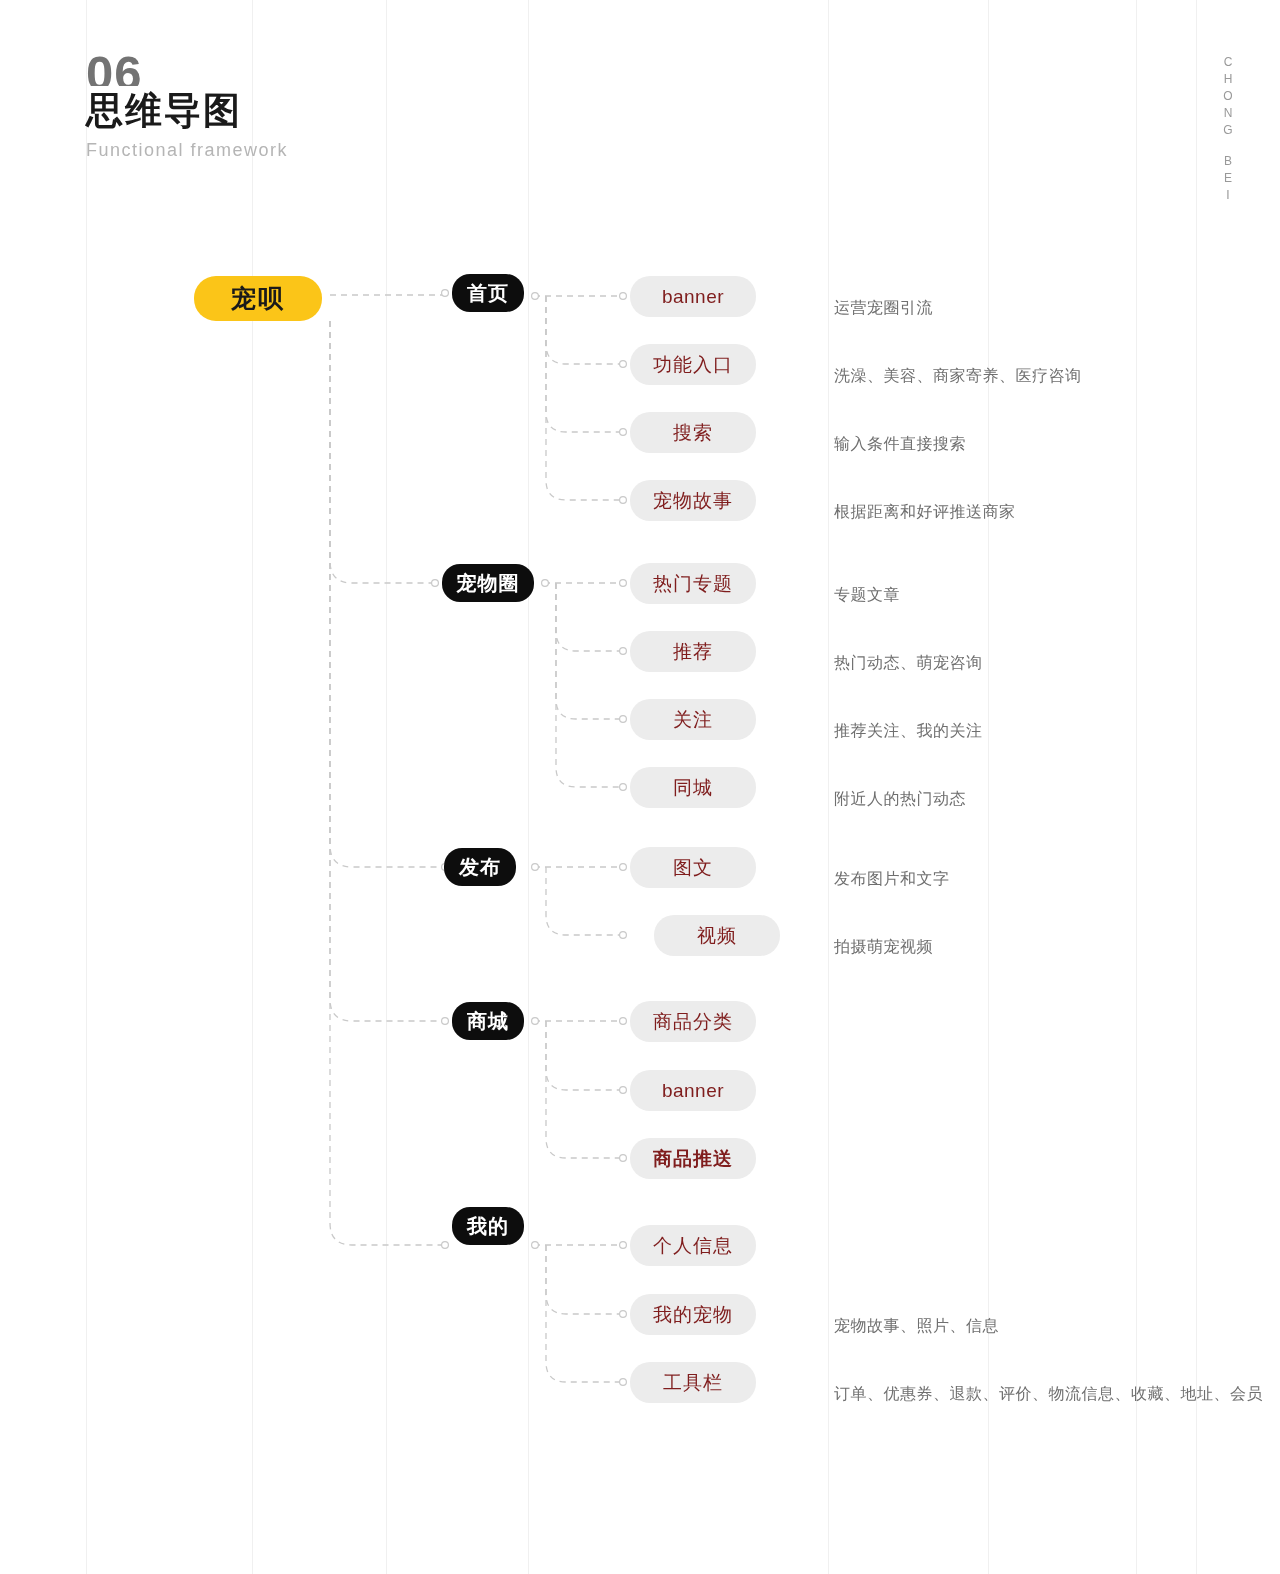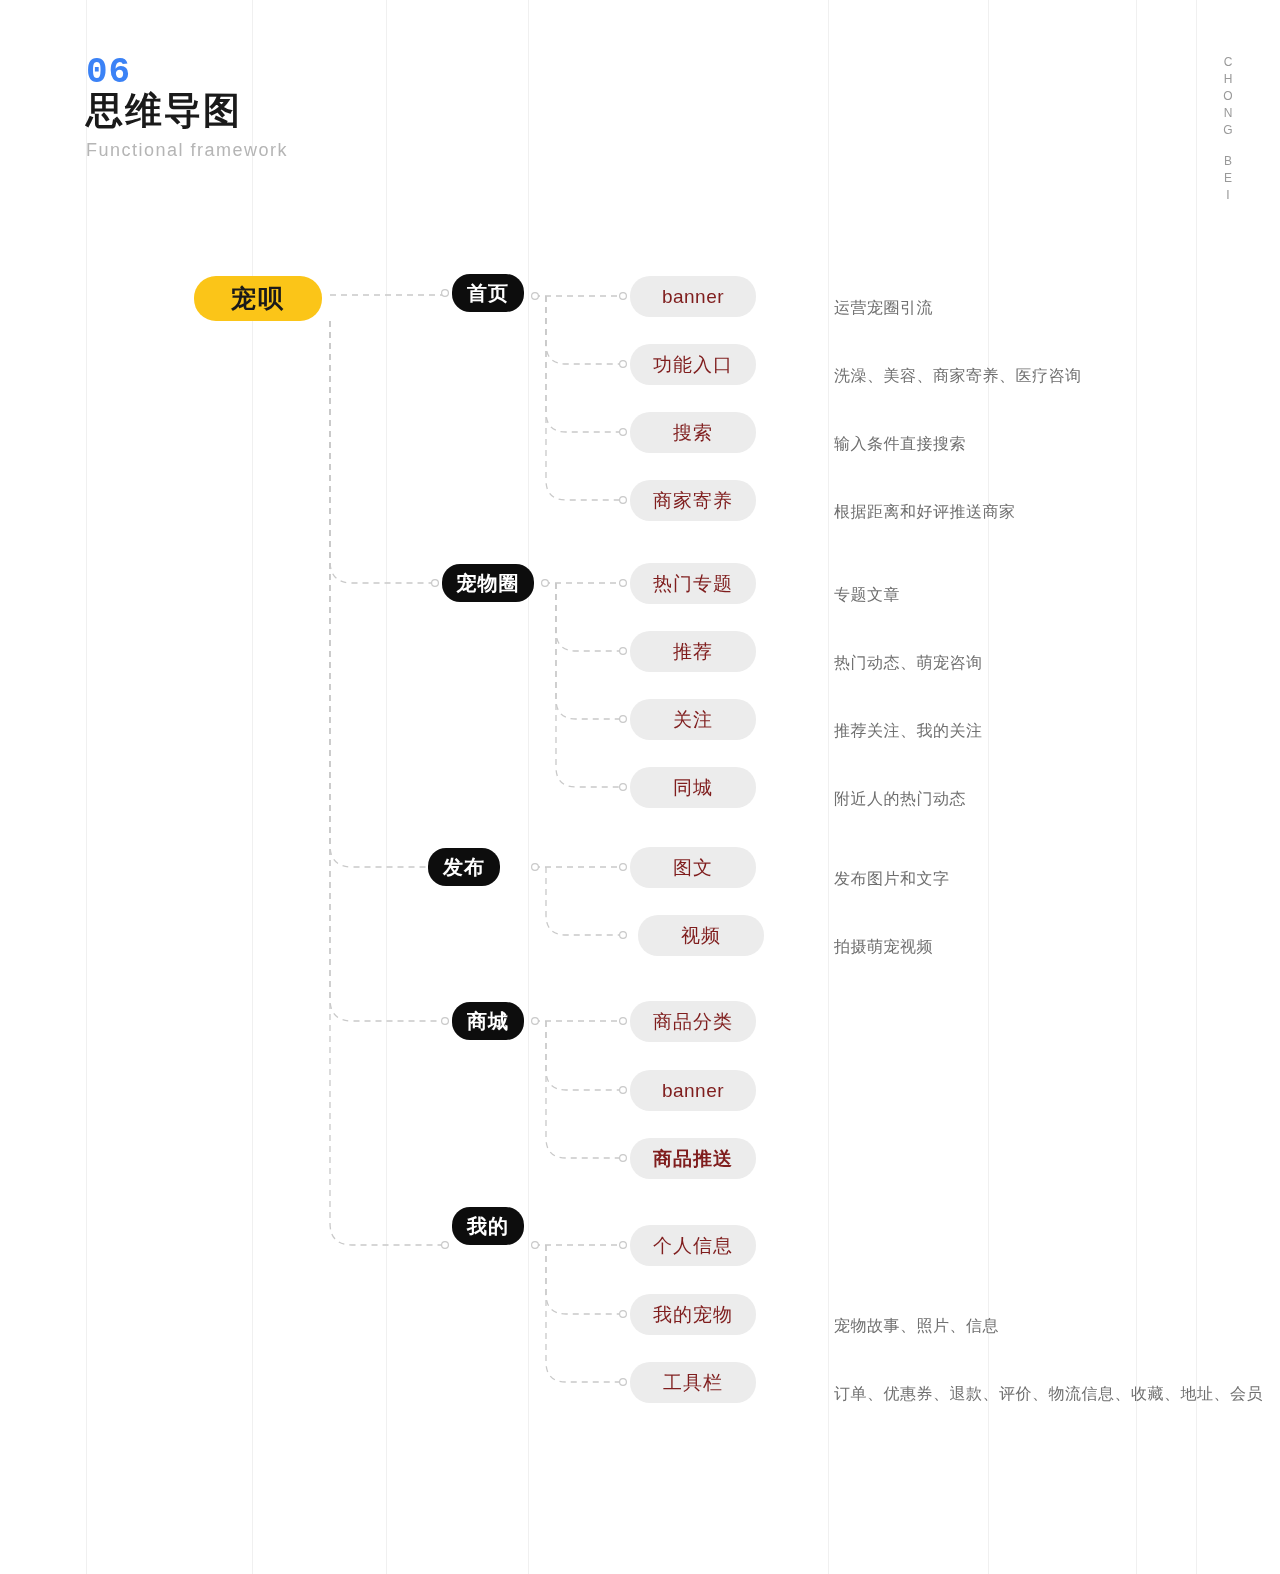--- a/index.html
+++ b/index.html
@@ -31,24 +31,24 @@
   }
 
   
   .header {
     position: absolute;
     left: 86px;
     top: 52px;
     width: 420px;
   }
   .header .num {
-    font-family: Liberation Mono, monospace;
-    font-size: 36px;
-    font-weight: bold;
-    color: #3b82f6;
+    font-family: Liberation Sans, sans-serif;
+    font-size: 49px;
+    font-weight: bold;
+    color: #737373;
     letter-spacing: 1px;
     line-height: 42px;
     height: 34px;
     overflow: hidden;
     display: block;
   }
   .header .title-cn {
     font-size: 37px;
     font-weight: bold;
     letter-spacing: 2px;
@@ -222,35 +222,35 @@
       <circle cx="535" cy="1245" r="3.4" fill="#ffffff" stroke="#c9c9c9" stroke-width="1.2"></circle>
     </svg>
 <div class="node node-root" style="left: 194px; top: 276px; width: 128px; height: 45px;">宠呗</div>
     <div class="node node-l1" style="left: 452px; top: 274px; width: 72px; height: 38px;">首页</div>
     <div class="node node-l2 latin" style="left: 630px; top: 276px; width: 126px; height: 41px;">banner</div>
     <div class="desc" style="left: 834px; top: 298px;">运营宠圈引流</div>
     <div class="node node-l2" style="left: 630px; top: 344px; width: 126px; height: 41px;">功能入口</div>
     <div class="desc" style="left: 834px; top: 366px;">洗澡、美容、商家寄养、医疗咨询</div>
     <div class="node node-l2" style="left: 630px; top: 412px; width: 126px; height: 41px;">搜索</div>
     <div class="desc" style="left: 834px; top: 434px;">输入条件直接搜索</div>
-    <div class="node node-l2" style="left: 630px; top: 480px; width: 126px; height: 41px;">商家寄养</div>
+    <div class="node node-l2" style="left: 630px; top: 480px; width: 126px; height: 41px;">宠物故事</div>
     <div class="desc" style="left: 834px; top: 502px;">根据距离和好评推送商家</div>
     <div class="node node-l1" style="left: 442px; top: 564px; width: 92px; height: 38px;">宠物圈</div>
     <div class="node node-l2" style="left: 630px; top: 563px; width: 126px; height: 41px;">热门专题</div>
     <div class="desc" style="left: 834px; top: 585px;">专题文章</div>
     <div class="node node-l2" style="left: 630px; top: 631px; width: 126px; height: 41px;">推荐</div>
     <div class="desc" style="left: 834px; top: 653px;">热门动态、萌宠咨询</div>
     <div class="node node-l2" style="left: 630px; top: 699px; width: 126px; height: 41px;">关注</div>
     <div class="desc" style="left: 834px; top: 721px;">推荐关注、我的关注</div>
     <div class="node node-l2" style="left: 630px; top: 767px; width: 126px; height: 41px;">同城</div>
     <div class="desc" style="left: 834px; top: 789px;">附近人的热门动态</div>
-    <div class="node node-l1" style="left: 428px; top: 848px; width: 72px; height: 38px;">发布</div>
+    <div class="node node-l1" style="left: 444px; top: 848px; width: 72px; height: 38px;">发布</div>
     <div class="node node-l2" style="left: 630px; top: 847px; width: 126px; height: 41px;">图文</div>
     <div class="desc" style="left: 834px; top: 869px;">发布图片和文字</div>
-    <div class="node node-l2" style="left: 638px; top: 915px; width: 126px; height: 41px;">视频</div>
+    <div class="node node-l2" style="left: 654px; top: 915px; width: 126px; height: 41px;">视频</div>
     <div class="desc" style="left: 834px; top: 937px;">拍摄萌宠视频</div>
     <div class="node node-l1" style="left: 452px; top: 1002px; width: 72px; height: 38px;">商城</div>
     <div class="node node-l2" style="left: 630px; top: 1001px; width: 126px; height: 41px;">商品分类</div>
     <div class="node node-l2 latin" style="left: 630px; top: 1070px; width: 126px; height: 41px;">banner</div>
     <div class="node node-l2" style="left: 630px; top: 1138px; width: 126px; height: 41px; font-weight: bold;">商品推送</div>
     <div class="node node-l1" style="left: 452px; top: 1207px; width: 72px; height: 38px;">我的</div>
     <div class="node node-l2" style="left: 630px; top: 1225px; width: 126px; height: 41px;">个人信息</div>
     <div class="node node-l2" style="left: 630px; top: 1294px; width: 126px; height: 41px;">我的宠物</div>
     <div class="desc" style="left: 834px; top: 1316px;">宠物故事、照片、信息</div>
     <div class="node node-l2" style="left: 630px; top: 1362px; width: 126px; height: 41px;">工具栏</div>

